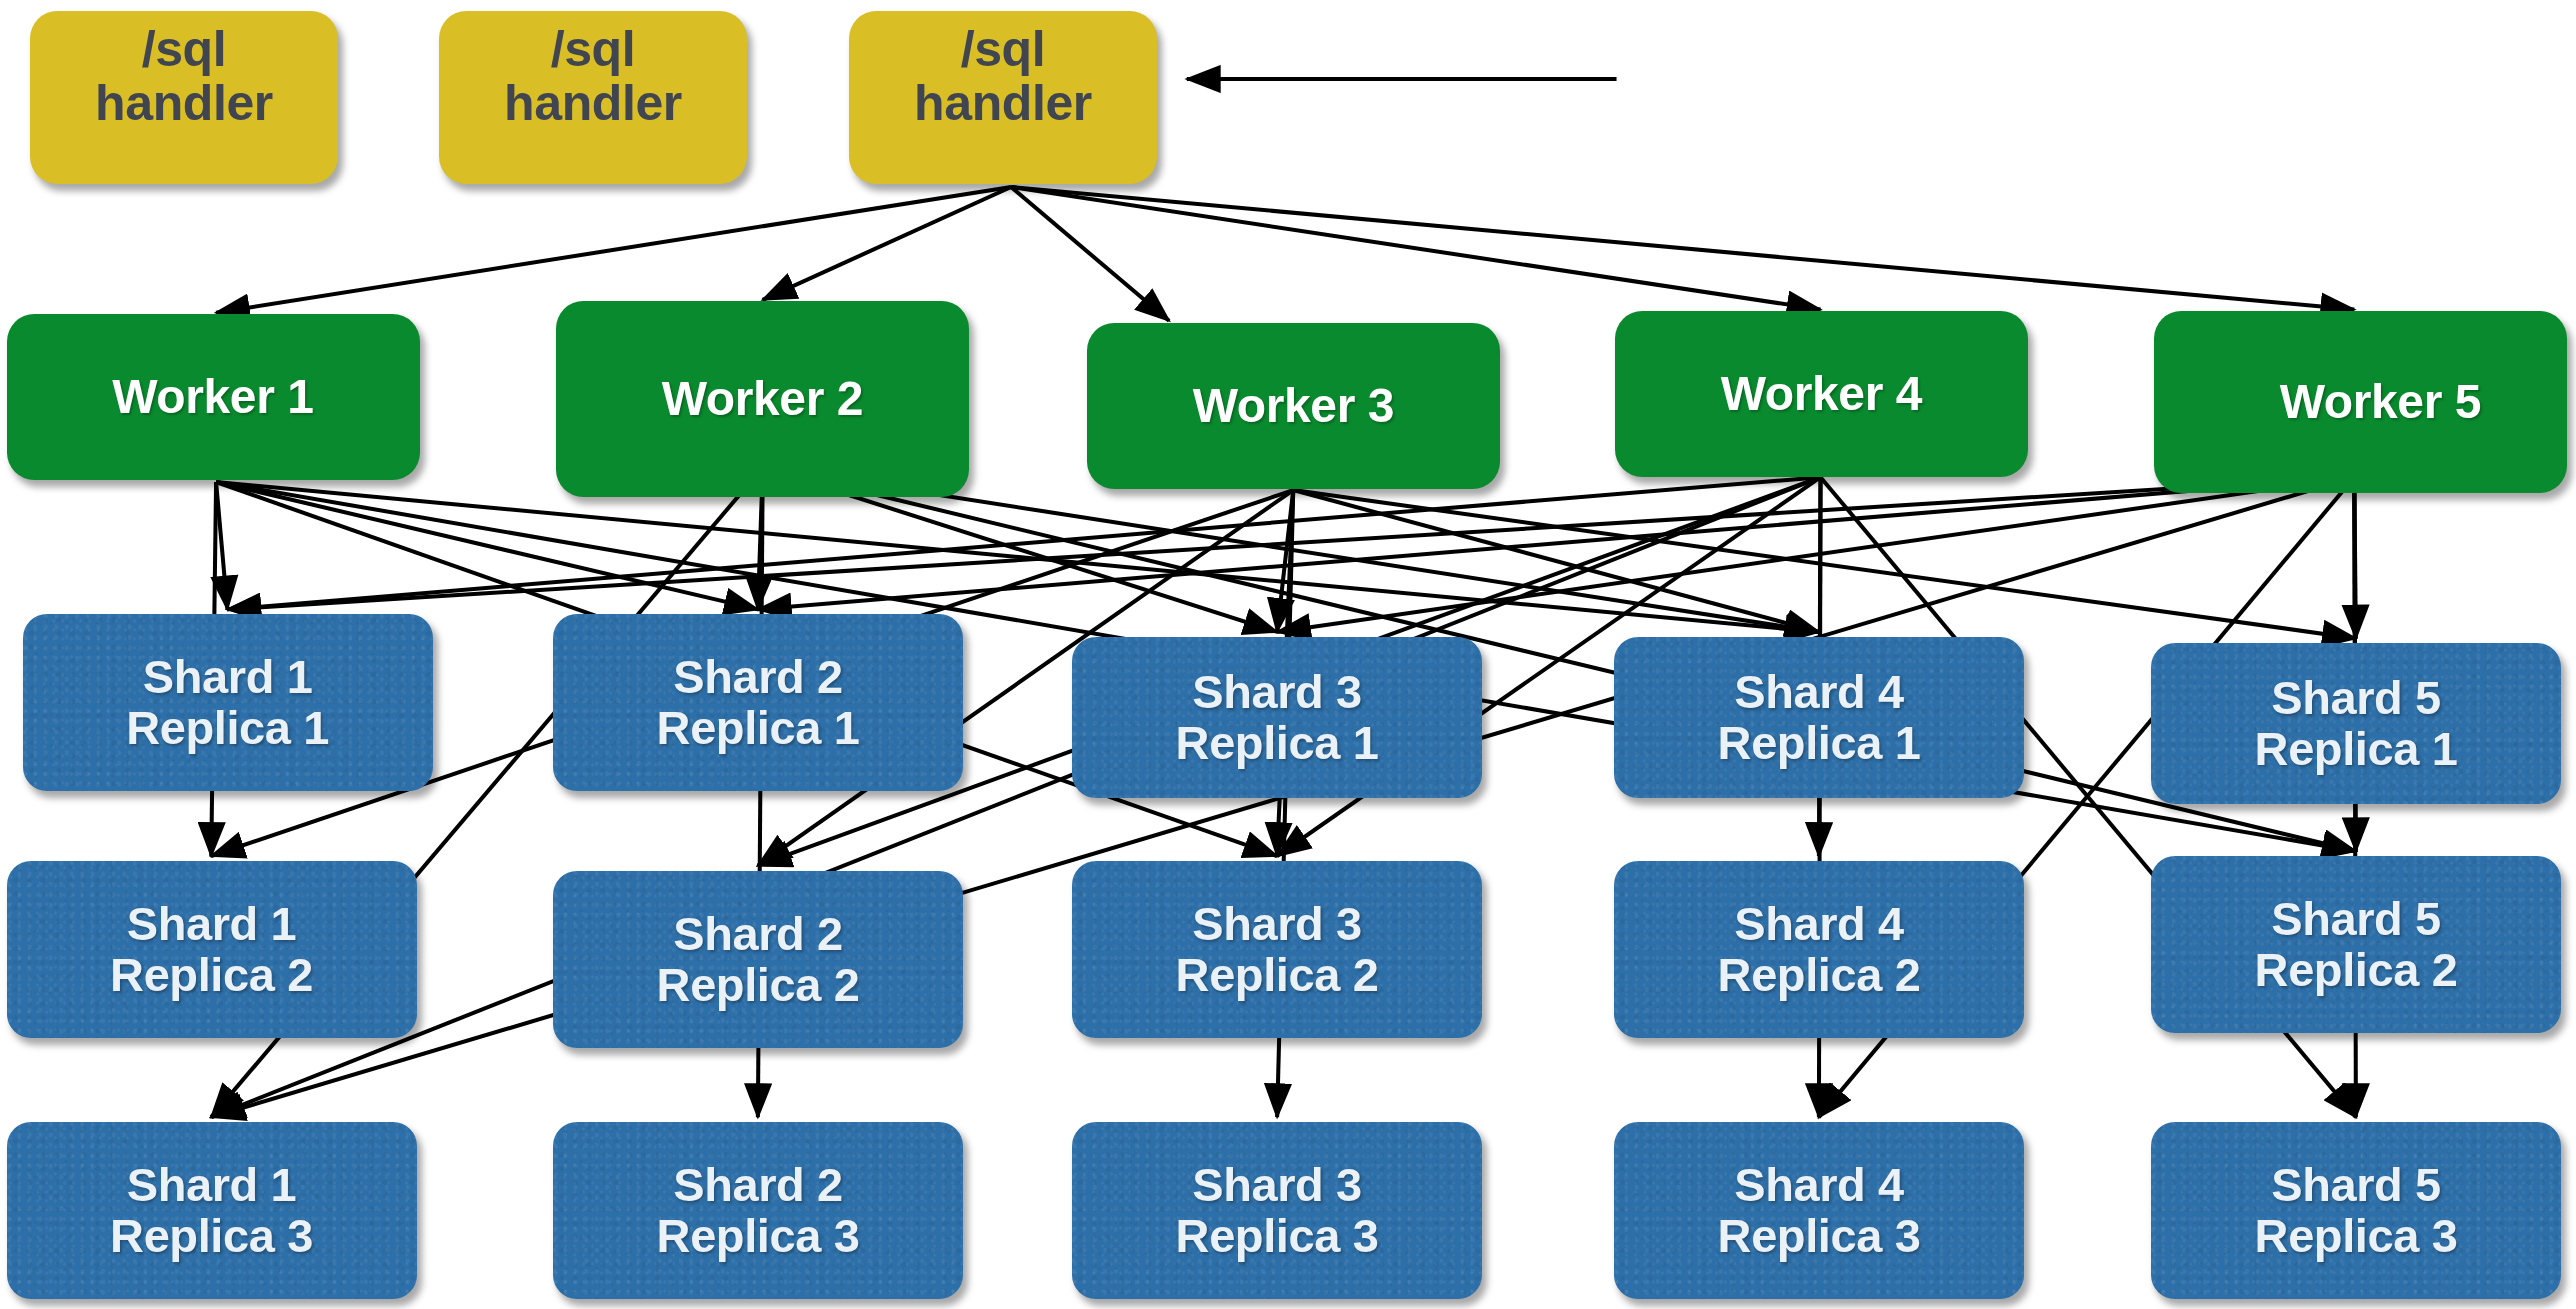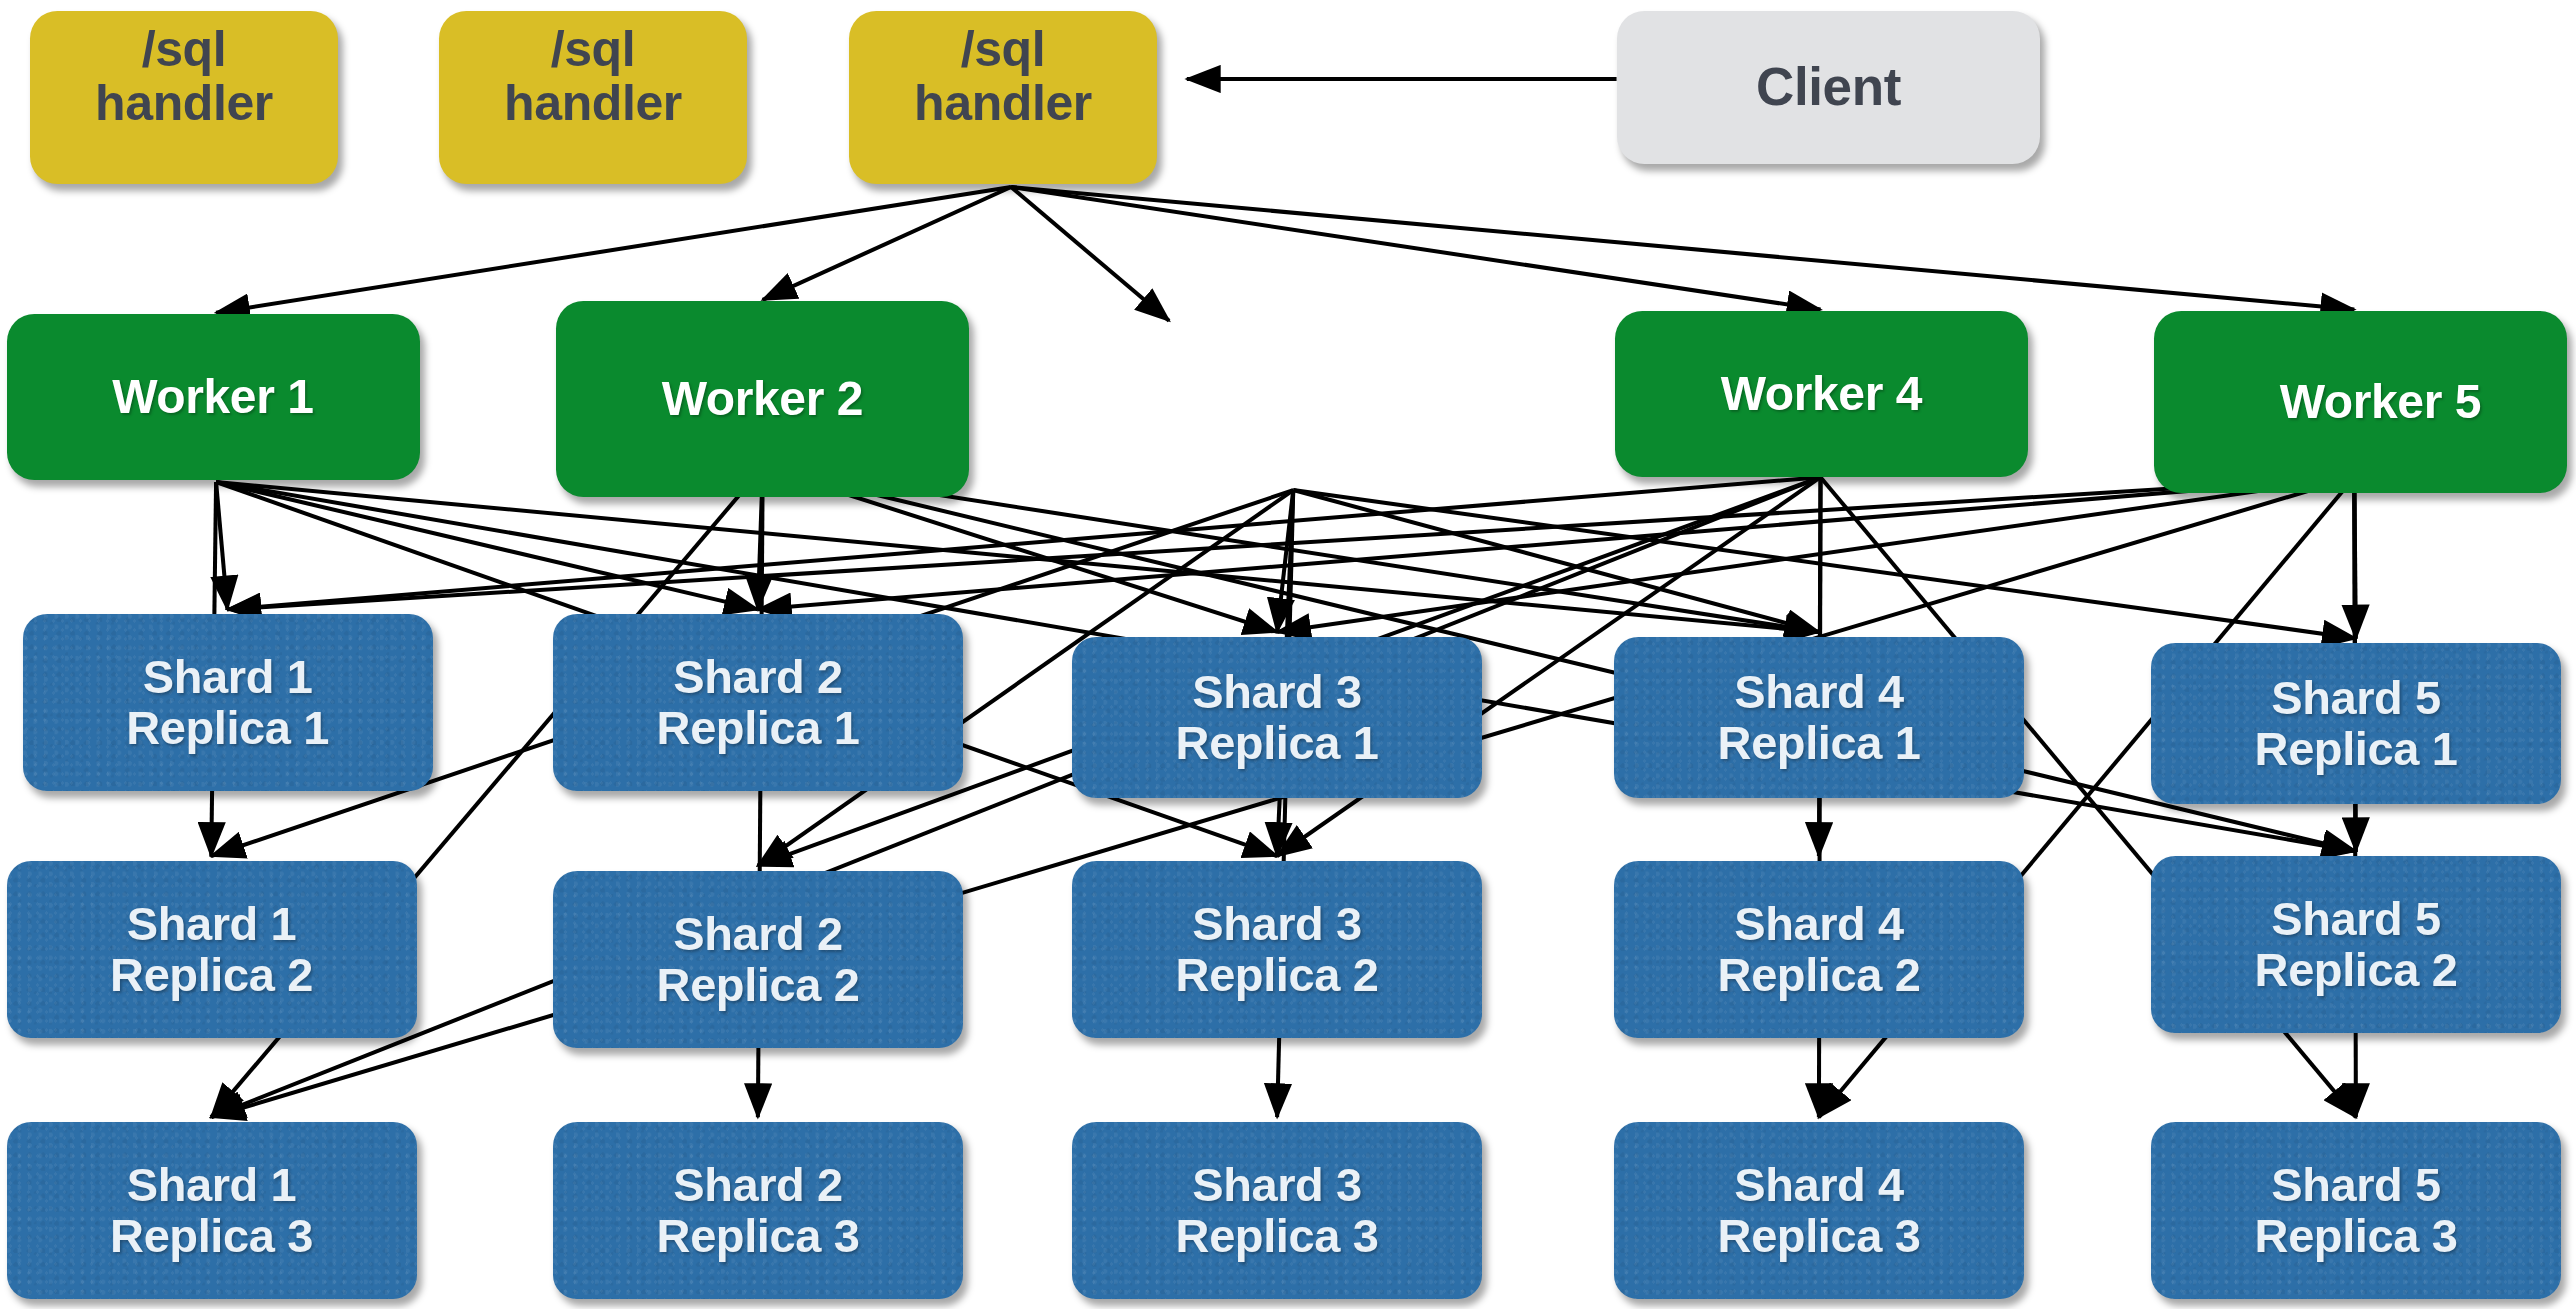--- a/index.html
+++ b/index.html
@@ -143,23 +143,23 @@
       </g>
   </svg>
 
   <div id="node-layer">
       <div class="node handler" style="left: 30px; top: 10.5px; width: 308px; height: 173px;"><span class="label">/sql
 handler</span></div>
       <div class="node handler" style="left: 439px; top: 10.5px; width: 308px; height: 173px;"><span class="label">/sql
 handler</span></div>
       <div class="node handler" style="left: 849px; top: 10.5px; width: 308px; height: 173px;"><span class="label">/sql
 handler</span></div>
-      <div class="node client" style="left: 1617px; top: 10.5px; width: 423px; height: 153px;"><span class="label">Client</span></div>
       <div class="node worker" style="left: 6.5px; top: 314px; width: 413px; height: 166px;"><span class="label">Worker 1</span></div>
       <div class="node worker" style="left: 556px; top: 301px; width: 413px; height: 196px;"><span class="label">Worker 2</span></div>
+      <div class="node worker" style="left: 1087px; top: 323px; width: 413px; height: 166px;"><span class="label">Worker 3</span></div>
       <div class="node worker" style="left: 1615px; top: 311px; width: 413px; height: 166px;"><span class="label">Worker 4</span></div>
       <div class="node worker" style="left: 2154px; top: 311px; width: 413px; height: 182px; padding-left: 40px;"><span class="label">Worker 5</span></div>
       <div class="node shard" style="left: 22.6px; top: 614px; width: 410px; height: 177px;"><span class="label">Shard 1
 Replica 1</span></div>
       <div class="node shard" style="left: 553px; top: 614px; width: 410px; height: 177px;"><span class="label">Shard 2
 Replica 1</span></div>
       <div class="node shard" style="left: 1072px; top: 637px; width: 410px; height: 161px;"><span class="label">Shard 3
 Replica 1</span></div>
       <div class="node shard" style="left: 1614px; top: 637px; width: 410px; height: 161px;"><span class="label">Shard 4
 Replica 1</span></div>

